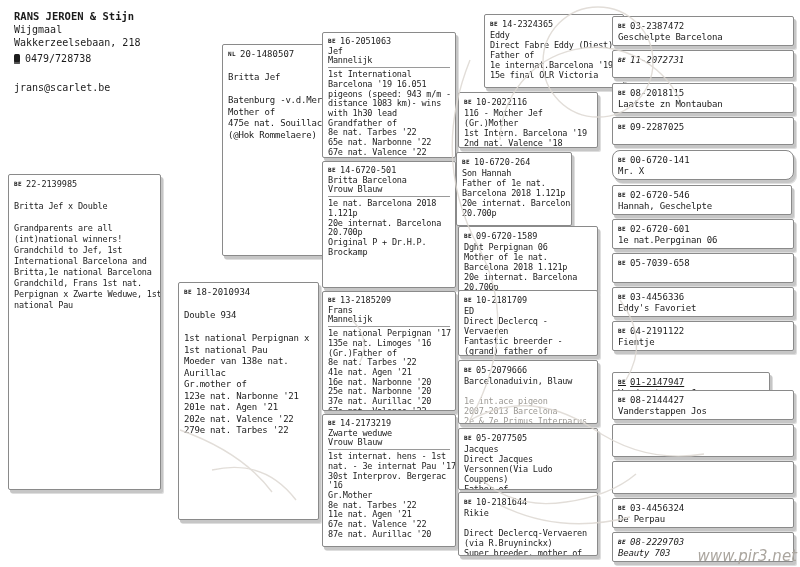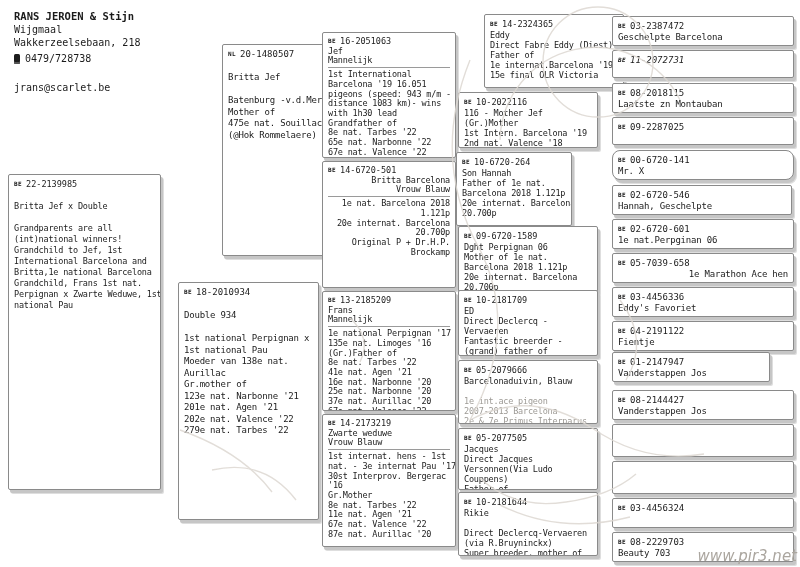--- a/index.html
+++ b/index.html
@@ -112,21 +112,21 @@
         <div class="ln">1st International</div>
         <div class="ln">Barcelona '19 16.051</div>
         <div class="ln">pigeons (speed: 943 m/m -</div>
         <div class="ln">distance 1083 km)- wins</div>
         <div class="ln">with 1h30 lead</div>
         <div class="ln">Grandfather of</div>
         <div class="ln">8e nat. Tarbes '22</div>
         <div class="ln">65e nat. Narbonne '22</div>
         <div class="ln">67e nat. Valence '22</div>
       </div>
-      <div class="pbox col2" style="left: 322px; top: 161px; width: 134px; height: 127px; text-align: right;">
+      <div class="pbox col2" style="left: 322px; top: 161px; width: 134px; height: 127px;">
         <div class="ring"><span class="band">BE</span><span>14-6720-501</span></div>
         <div class="ln">Britta Barcelona</div>
         <div class="ln">Vrouw Blauw</div>
         <div class="ruler"></div>
         <div class="ln">1e nat. Barcelona 2018</div>
         <div class="ln">1.121p</div>
         <div class="ln">20e internat. Barcelona</div>
         <div class="ln">20.700p</div>
         <div class="ln">Original P + Dr.H.P.</div>
         <div class="ln">Brockamp</div>
@@ -245,43 +245,43 @@
       <div class="pbox col4" style="left: 612px; top: 185px; width: 180px; height: 30px;">
         <div class="ring"><span class="band">BE</span><span>02-6720-546</span></div>
         <div class="ln">Hannah, Geschelpte</div>
       </div>
       <div class="pbox col4" style="left: 612px; top: 219px; width: 182px; height: 30px;">
         <div class="ring"><span class="band">BE</span><span>02-6720-601</span></div>
         <div class="ln">1e nat.Perpginan 06</div>
       </div>
       <div class="pbox col4" style="left: 612px; top: 253px; width: 182px; height: 30px; text-align: right;">
         <div class="ring"><span class="band">BE</span><span>05-7039-658</span></div>
-        <div class="ln">1e Marathon Ace hen</div>
       </div>
       <div class="pbox col4" style="left: 612px; top: 287px; width: 182px; height: 30px;">
         <div class="ring"><span class="band">BE</span><span>03-4456336</span></div>
         <div class="ln">Eddy's Favoriet</div>
       </div>
       <div class="pbox col4" style="left: 612px; top: 321px; width: 182px; height: 30px;">
         <div class="ring"><span class="band">BE</span><span>04-2191122</span></div>
         <div class="ln">Fientje</div>
       </div>
-      <div class="pbox col4" style="left: 612px; top: 352px; width: 158px; height: 30px;">
+      <div class="pbox col4" style="left: 612px; top: 372px; width: 158px; height: 30px; text-decoration: underline;">
         <div class="ring"><span class="band">BE</span><span>01-2147947</span></div>
         <div class="ln">Vanderstappen Jos</div>
       </div>
       <div class="pbox col4" style="left: 612px; top: 390px; width: 182px; height: 30px;">
         <div class="ring"><span class="band">BE</span><span>08-2144427</span></div>
         <div class="ln">Vanderstappen Jos</div>
       </div>
       <div class="pbox col4" style="left: 612px; top: 424px; width: 182px; height: 33px;"></div>
       <div class="pbox col4" style="left: 612px; top: 461px; width: 182px; height: 33px;"></div>
       <div class="pbox col4" style="left: 612px; top: 498px; width: 182px; height: 30px;">
         <div class="ring"><span class="band">BE</span><span>03-4456324</span></div>
-      </div>
-      <div class="pbox col4" style="left: 612px; top: 532px; width: 182px; height: 30px;">
+        <div class="ln">De Perpau</div>
+      </div>
+      <div class="pbox col4" style="left: 612px; top: 532px; width: 182px; height: 30px; font-style: italic;">
         <div class="ring"><span class="band">BE</span><span>08-2229703</span></div>
         <div class="ln">Beauty 703</div>
       </div>
     </div>
 
   <div class="watermark">www.pir3.net</div>
 </div>
 
 </body></html>

